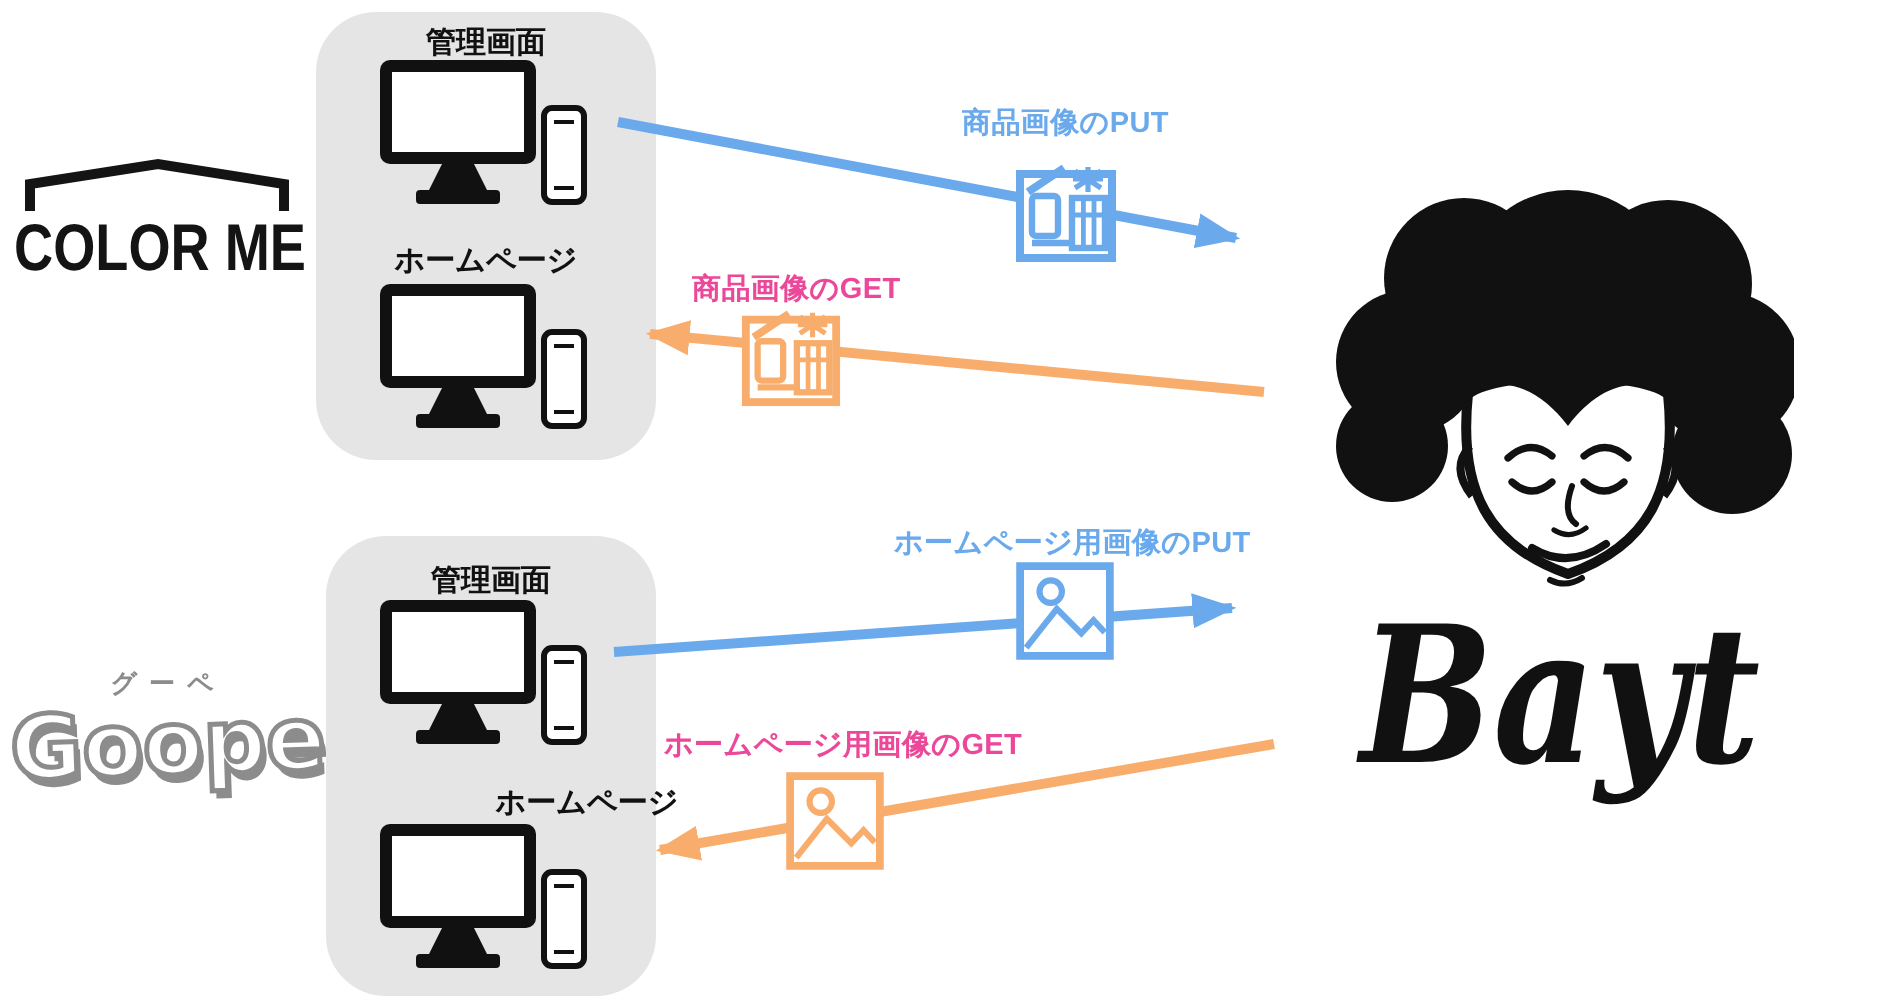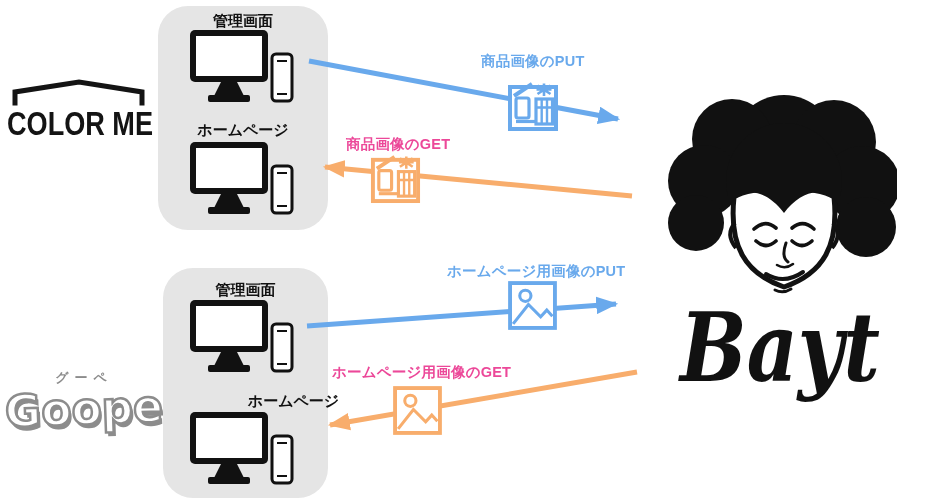--- a/index.html
+++ b/index.html
@@ -21,21 +21,20 @@
   .flow-label.get { color:#ec4899; }
   .chip { position:absolute; }
   .arrow-layer { position:absolute; left:0; top:0; }
   
   .colorme { position:absolute; left:5px; top:78px; }
   
   .goope { position:absolute; left:4px; top:333px; width:160px; text-align:center; }
   .goope-kana {
     font-size:13px; font-weight:bold; color:#8C8C8C; letter-spacing:6px;
     margin-bottom:1px;
-    margin-top:36px;
   }
   .goope-word {
     font-family:"DejaVu Sans", sans-serif; font-size:44px; font-weight:900;
     line-height:0.95; color:#ffffff;
     -webkit-text-stroke:2.5px #8C8C8C;
     text-shadow:2px 4px 0 #8C8C8C;
     transform:rotate(-2deg);
   }
   .bayt { position:absolute; left:662px; top:85px; }
 </style>

